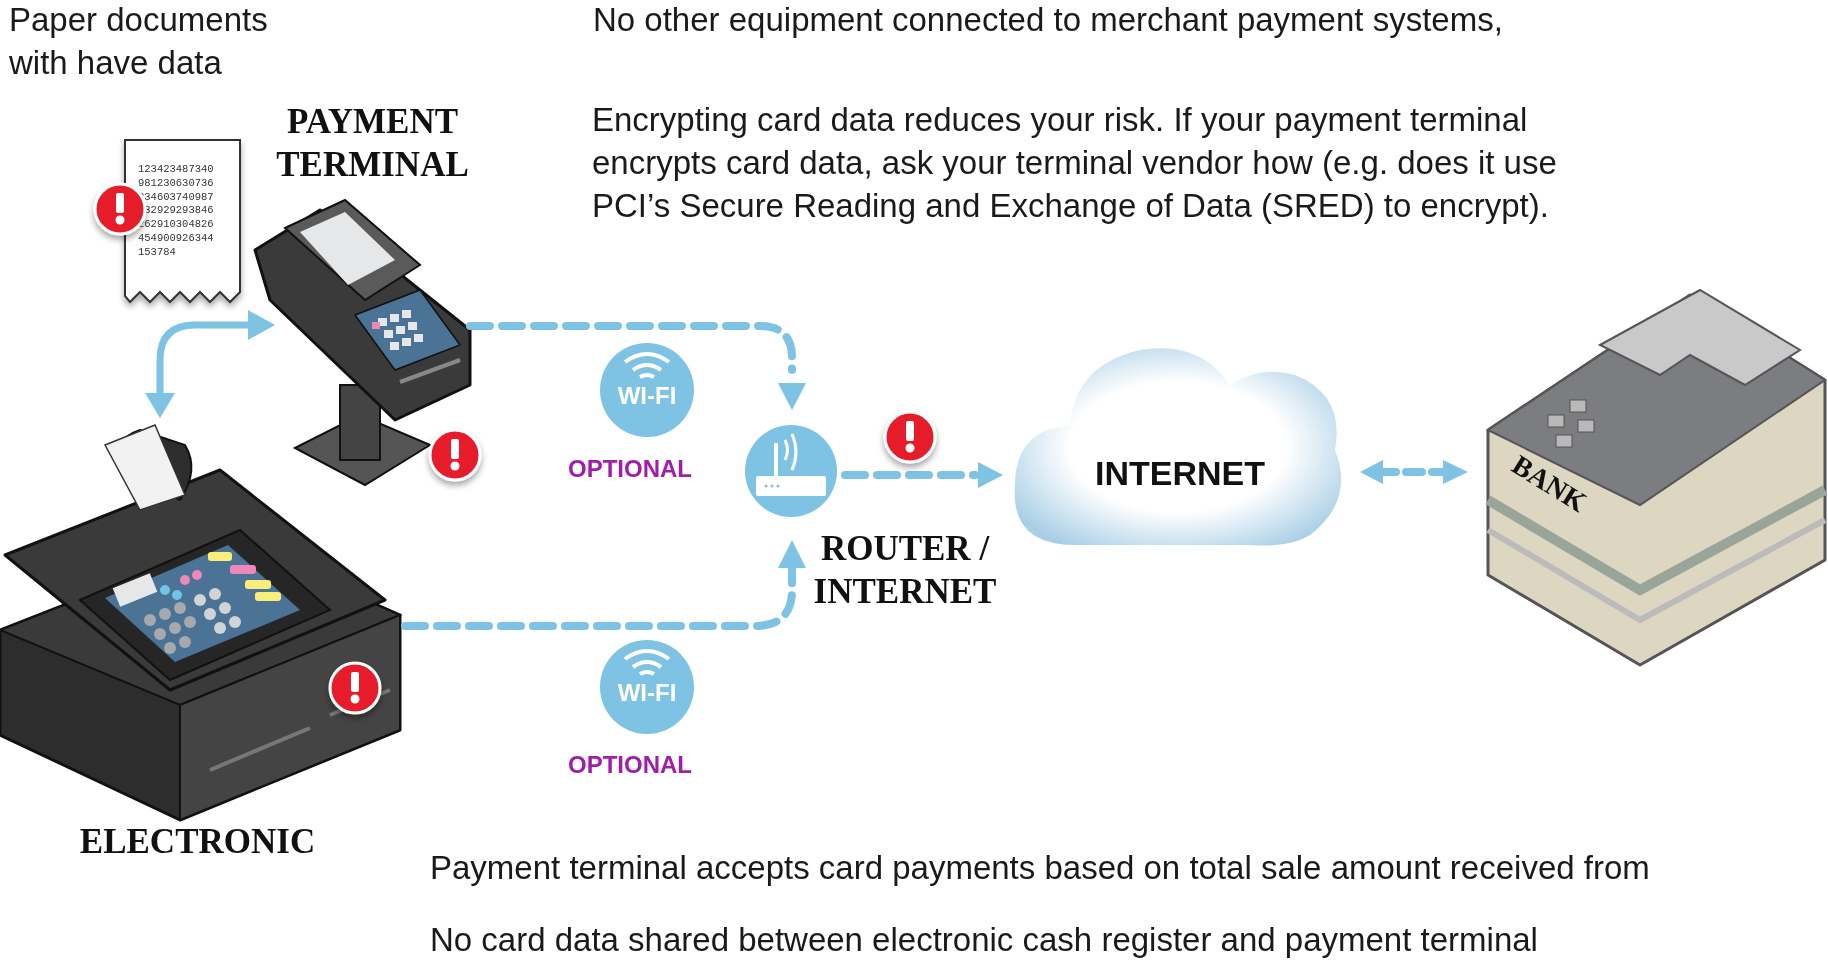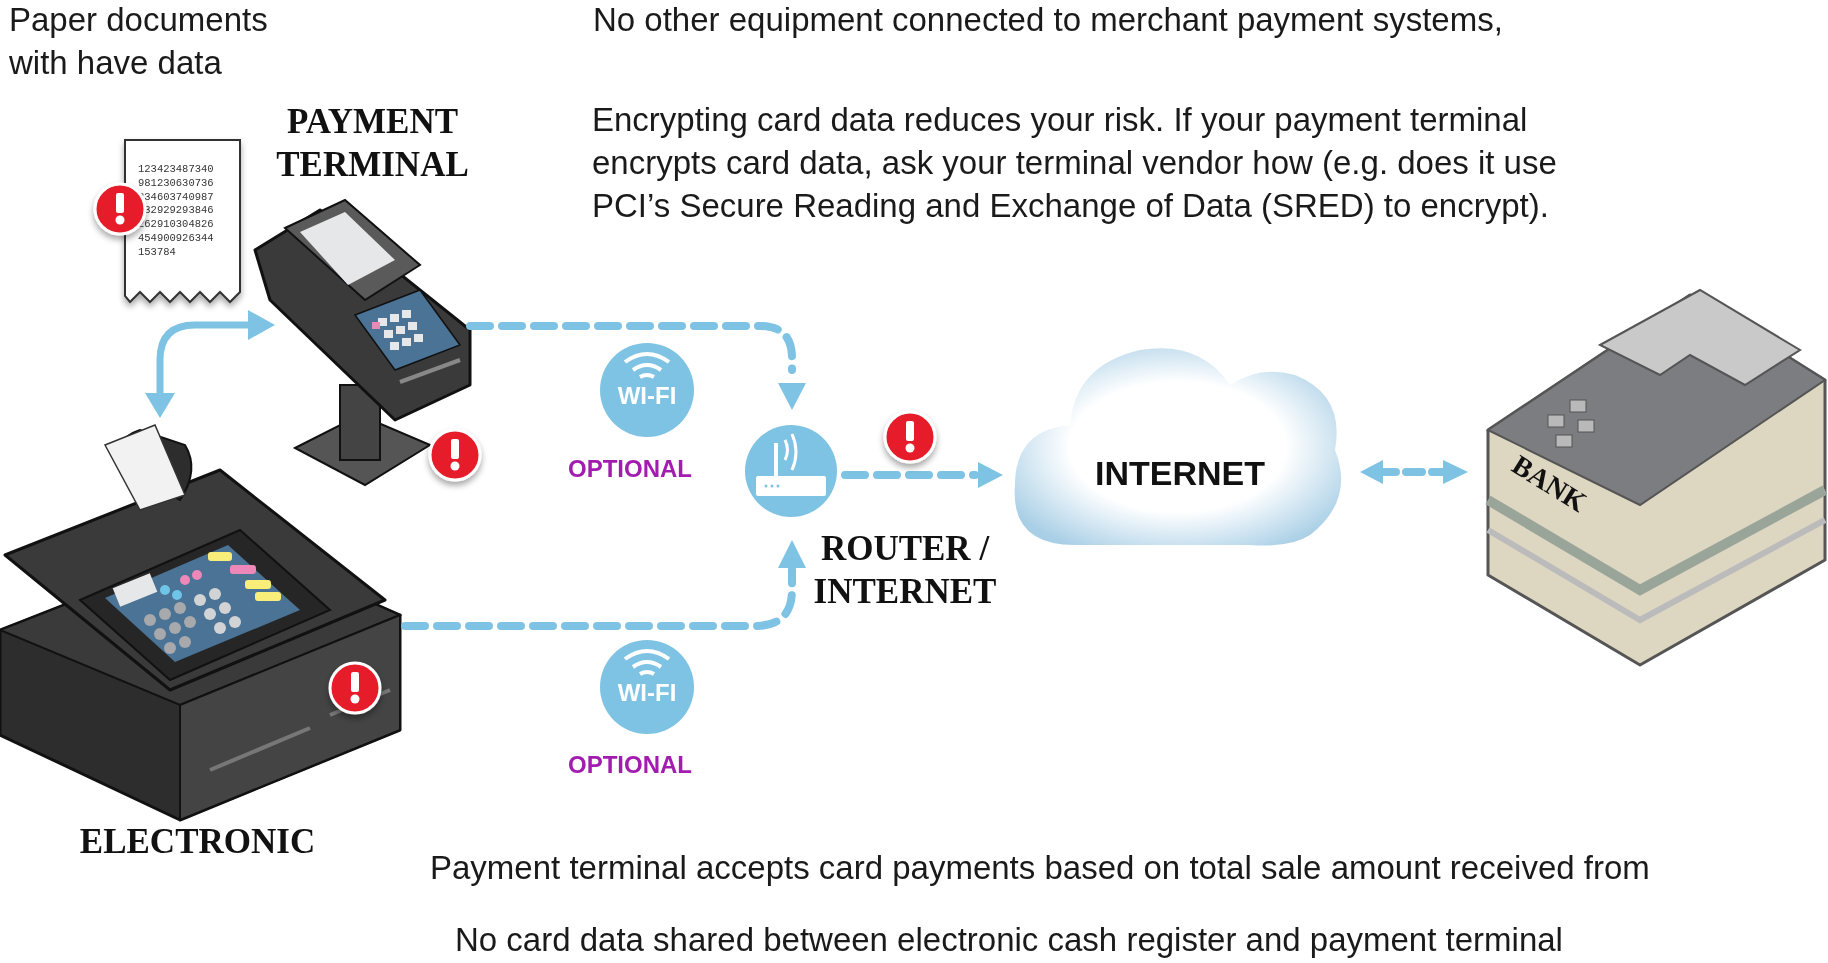--- a/index.html
+++ b/index.html
@@ -207,21 +207,21 @@
   <div>No other equipment connected to merchant payment systems,</div>
 </div>
 <div class="txt" style="left:592px;top:98px;">
   <div>Encrypting card data reduces your risk. If your payment terminal</div>
   <div>encrypts card data, ask your terminal vendor how (e.g. does it use</div>
   <div>PCI’s Secure Reading and Exchange of Data (SRED) to encrypt).</div>
 </div>
 <div class="txt" style="left:430px;top:818px;margin-top:28px;">
   <div>Payment terminal accepts card payments based on total sale amount received from</div>
 </div>
-<div class="txt" style="left:430px;top:918px;margin-left:25px;">No card data shared between electronic cash register and payment terminal</div>
+<div class="txt" style="left:430px;top:918px;">No card data shared between electronic cash register and payment terminal</div>
 
 <div class="lbl" style="left:265px;top:100px;width:215px;">
   <div>PAYMENT</div>
   <div>TERMINAL</div>
 </div>
 <div class="lbl" style="left:40px;top:820px;width:315px;">
   <div>ELECTRONIC</div>
 </div>
 <div class="lbl" style="left:805px;top:527px;width:200px;">
   <div>ROUTER /</div>

